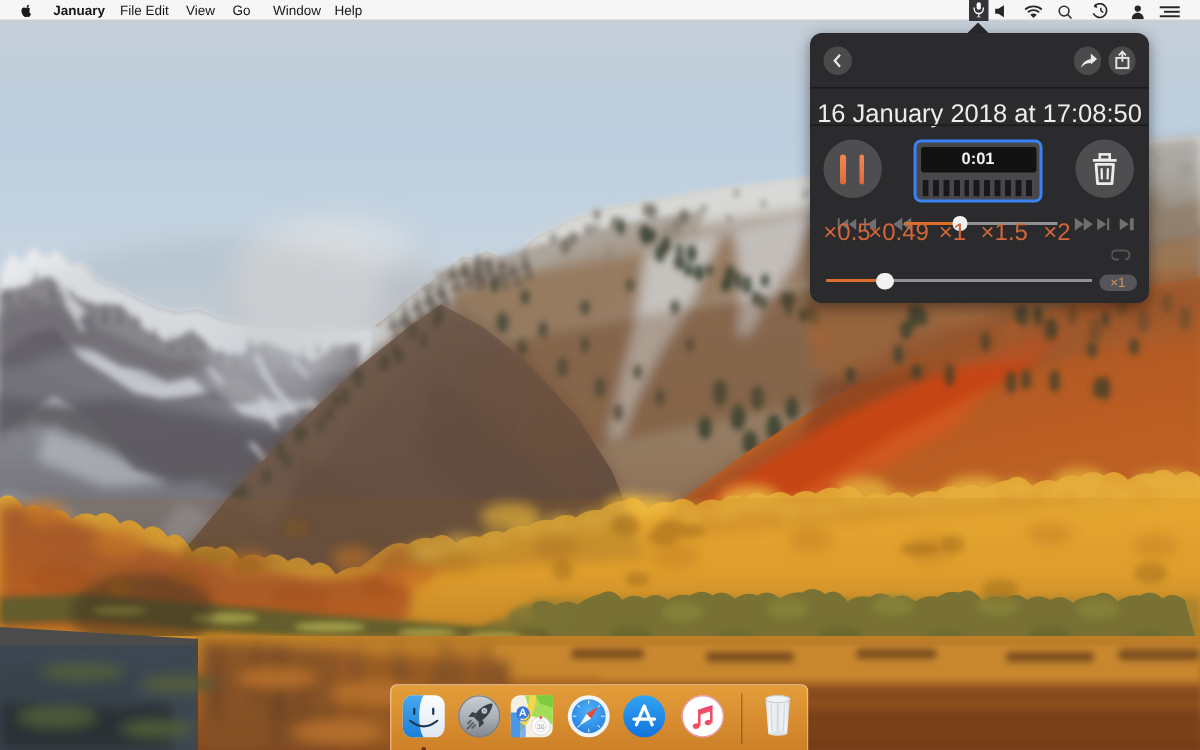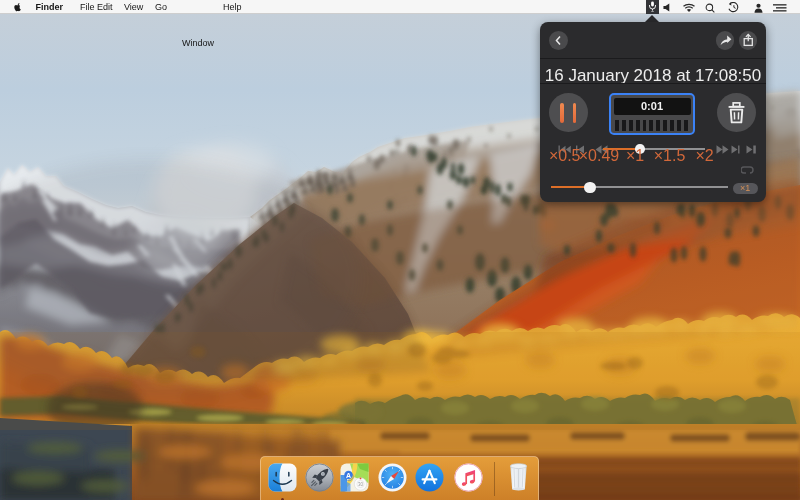--- a/index.html
+++ b/index.html
@@ -682,26 +682,26 @@
       <ellipse cx="613" cy="366" rx="13" ry="4"></ellipse>
       <ellipse cx="417" cy="350" rx="9" ry="7"></ellipse>
     </g>
     <rect x="130" y="424" width="670" height="76" fill="#5e3014" opacity="0.13"></rect>
   </svg>
 
   <div id="menubar">
     <svg style="position:absolute;left:12.5px;top:2px" width="10" height="10" viewBox="0 0 10 10">
       <path d="M6.4,1.1c0.1,0.5-0.1,1-0.4,1.3C5.7,2.8,5.2,3,4.8,3C4.7,2.5,4.9,2,5.2,1.7C5.5,1.3,6,1.1,6.4,1.1z M7.8,7.4 c-0.2,0.5-0.5,1-0.9,1.4C6.6,9.1,6.3,9.3,5.9,9.3c-0.4,0-0.6-0.2-1.1-0.2c-0.5,0-0.7,0.2-1.1,0.2C3.3,9.3,3,9,2.7,8.7 C1.9,7.8,1.3,6.3,1.3,5.1c0-1.3,0.8-2.1,1.7-2.1c0.4,0,0.9,0.3,1.2,0.3c0.3,0,0.8-0.3,1.3-0.3c0.4,0,1.1,0.2,1.5,0.8 C6.9,4.2,6.6,4.8,6.6,5.5C6.6,6.4,7.1,7.1,7.8,7.4z" fill="#1a1a1a"></path>
     </svg>
-    <span class="mitem" style="left:35.5px;font-weight:bold;">Finder</span>
+    <span class="mitem" style="left:35.5px;font-weight:bold;">January</span>
     <span class="mitem" style="left:80px;">File</span>
     <span class="mitem" style="left:97px;">Edit</span>
     <span class="mitem" style="left:124px;">View</span>
     <span class="mitem" style="left:155px;">Go</span>
-    <span class="mitem" style="left:182px;margin-top:36px;">Window</span>
+    <span class="mitem" style="left:182px;">Window</span>
     <span class="mitem" style="left:223px;">Help</span>
     <div id="micbtn">
       <svg width="13" height="14" viewBox="0 0 13 14">
         <rect x="5.1" y="1.5" width="2.8" height="5" rx="1.4" fill="#fff"></rect>
         <path d="M3.5,5 L3.5,6 A3,3 0 0 0 9.5,6 L9.5,5" stroke="#fff" stroke-width="0.9" fill="none"></path>
         <line x1="6.5" y1="9" x2="6.5" y2="10.5" stroke="#fff" stroke-width="0.9"></line>
         <path d="M4.8,11.5 Q6.5,10.2 8.2,11.5 Z" fill="#fff"></path>
       </svg>
     </div>
     <svg style="position:absolute;left:663px;top:3px" width="9" height="9" viewBox="0 0 10 10">

